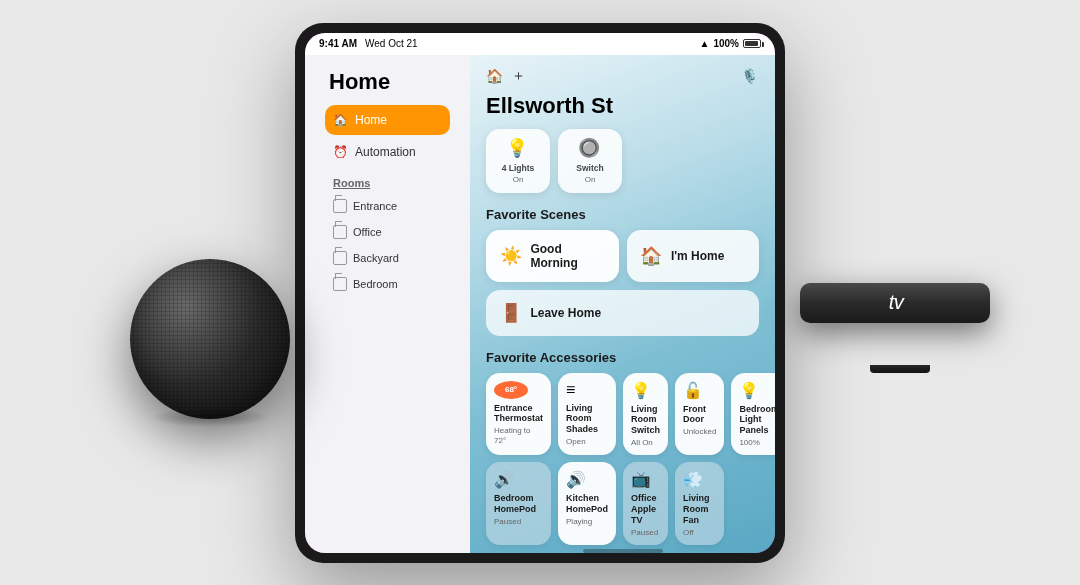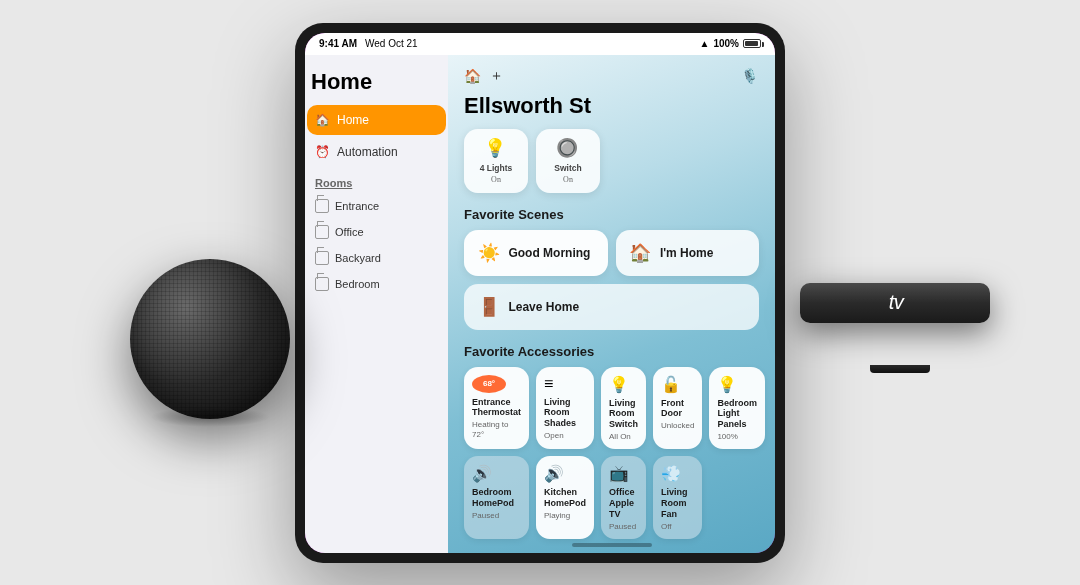--- a/index.html
+++ b/index.html
@@ -70,23 +70,23 @@
 
     
     .ipad-content {
       flex: 1;
       display: flex;
       overflow: hidden;
     }
 
     
     .sidebar {
-      width: 143px;
+      width: 165px;
       background: #f2f2f7;
-      padding: 14px 2px;
+      padding: 14px 20px;
       flex-shrink: 0;
       overflow: hidden;
     }
 
     .sidebar-title {
       font-size: 22px;
       font-weight: 700;
       color: #000;
       margin-bottom: 10px;
       padding-left: 4px;
@@ -210,21 +210,21 @@
       cursor: pointer;
       box-shadow: 0 2px 8px rgba(0,0,0,0.1);
     }
 
     .quick-tile .tile-icon {
       font-size: 18px;
       margin-bottom: 2px;
     }
 
     .tile-label { font-weight: 600; font-size: 8.5px; line-height: 1.2; }
-    .tile-sub { font-size: 8px; color: #666; font-family: Liberation Serif, serif; }
+    .tile-sub { font-size: 8px; color: #666; }
 
     
     .section-title {
       font-size: 13px;
       font-weight: 600;
       color: #1a1a1a;
       margin-bottom: 8px;
     }
 
     

